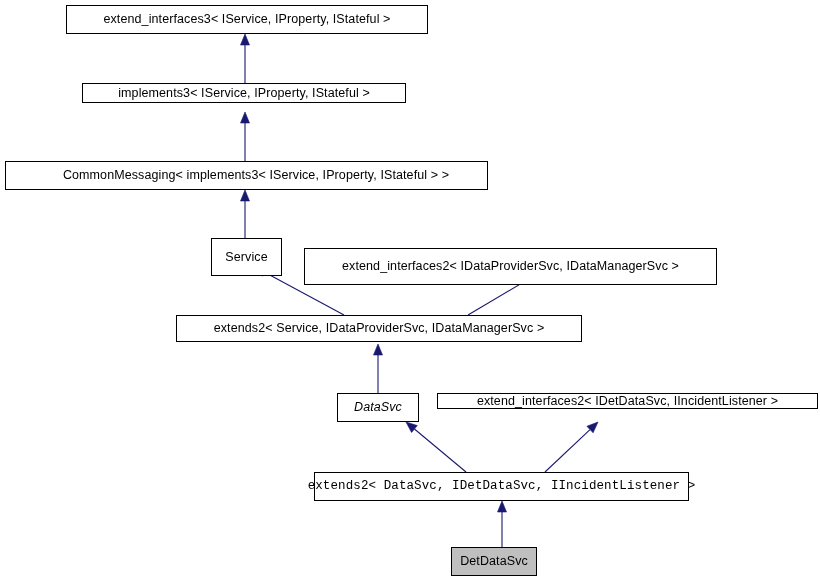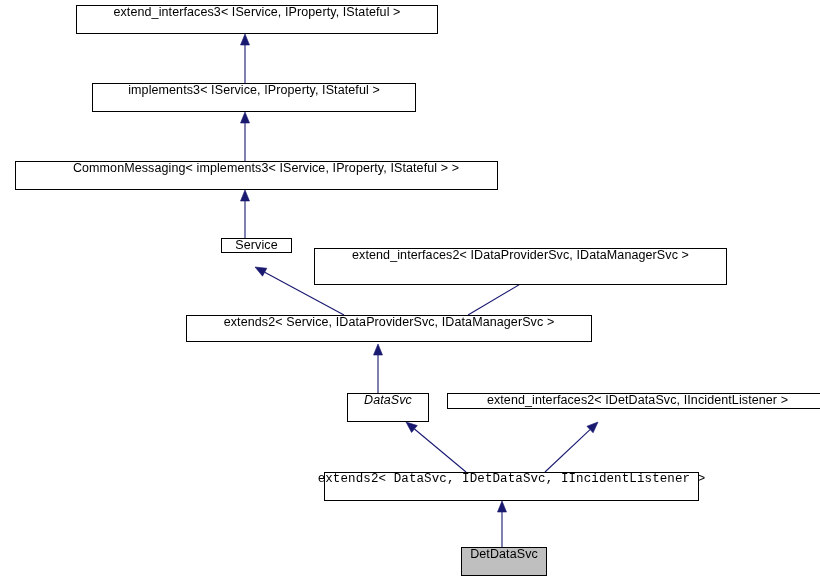--- a/index.html
+++ b/index.html
@@ -14,28 +14,27 @@
     background: #ffffff;
     overflow: hidden;
     font-family: "Liberation Sans", sans-serif;
   }
   .node {
     position: absolute;
     box-sizing: border-box;
     border: 1px solid #000000;
     background: #ffffff;
     display: flex;
-    align-items: flex-start;
+    align-items: center;
     justify-content: center;
     white-space: nowrap;
     font-size: 12.5px;
     color: #000000;
     letter-spacing: 0.1px;
     line-height: 1;
-    margin-left: 10px;
   }
   .node.focus {
     background: #bfbfbf;
   }
   .node .label {
     display: block;
     padding: 0 6px;
   }
   svg.edges {
     position: absolute;
@@ -99,27 +98,27 @@
           <line x1="502" y1="547" x2="502" y2="512"></line>
           <polygon points="502,501 506.5,512 497.5,512" class="arrowhead"></polygon>
         </g>
       </g>
   </svg>
 
   <div id="node-layer">
       <div class="node" style="left: 66px; top: 5px; width: 362px; height: 29px;">
         <span class="label">extend_interfaces3&lt; IService, IProperty, IStateful &gt;</span>
       </div>
-      <div class="node" style="left: 82px; top: 83px; width: 324px; height: 29px;">
+      <div class="node" style="left: 82px; top: 83px; width: 324px; height: 20px;">
         <span class="label">implements3&lt; IService, IProperty, IStateful &gt;</span>
       </div>
       <div class="node" style="left: 5px; top: 161px; width: 483px; height: 29px; padding-left: 19px;">
         <span class="label">CommonMessaging&lt; implements3&lt; IService, IProperty, IStateful &gt; &gt;</span>
       </div>
-      <div class="node" style="left: 211px; top: 238px; width: 71px; height: 15px;">
+      <div class="node" style="left: 211px; top: 238px; width: 71px; height: 38px;">
         <span class="label">Service</span>
       </div>
       <div class="node" style="left: 304px; top: 248px; width: 413px; height: 37px;">
         <span class="label">extend_interfaces2&lt; IDataProviderSvc, IDataManagerSvc &gt;</span>
       </div>
       <div class="node" style="left: 176px; top: 315px; width: 406px; height: 27px;">
         <span class="label">extends2&lt; Service, IDataProviderSvc, IDataManagerSvc &gt;</span>
       </div>
       <div class="node" style="left: 337px; top: 393px; width: 82px; height: 29px; font-style: italic;">
         <span class="label">DataSvc</span>

